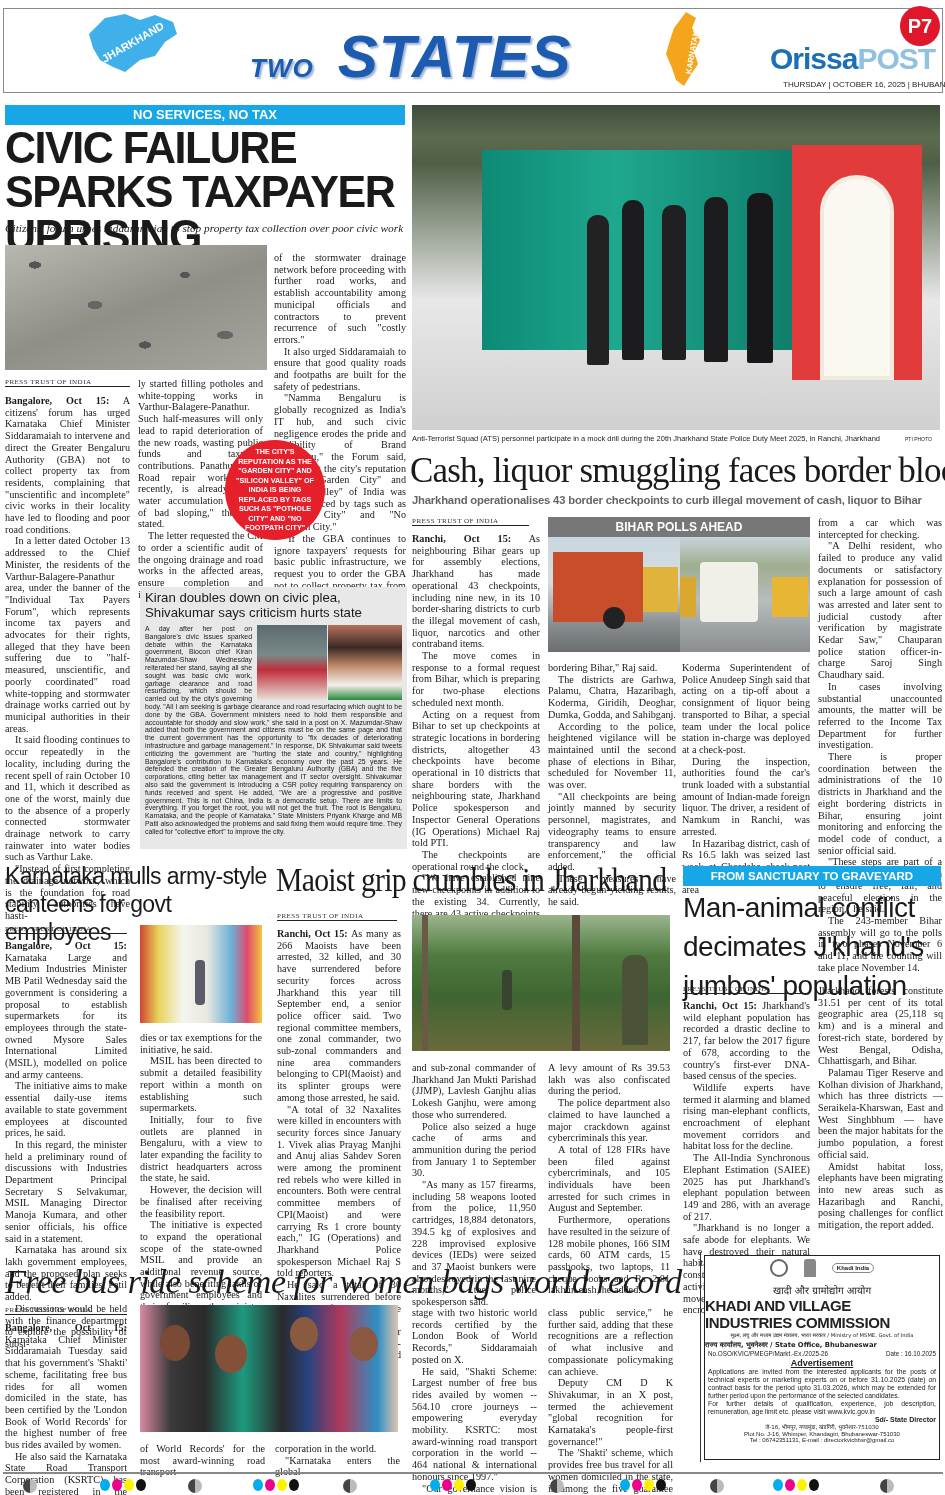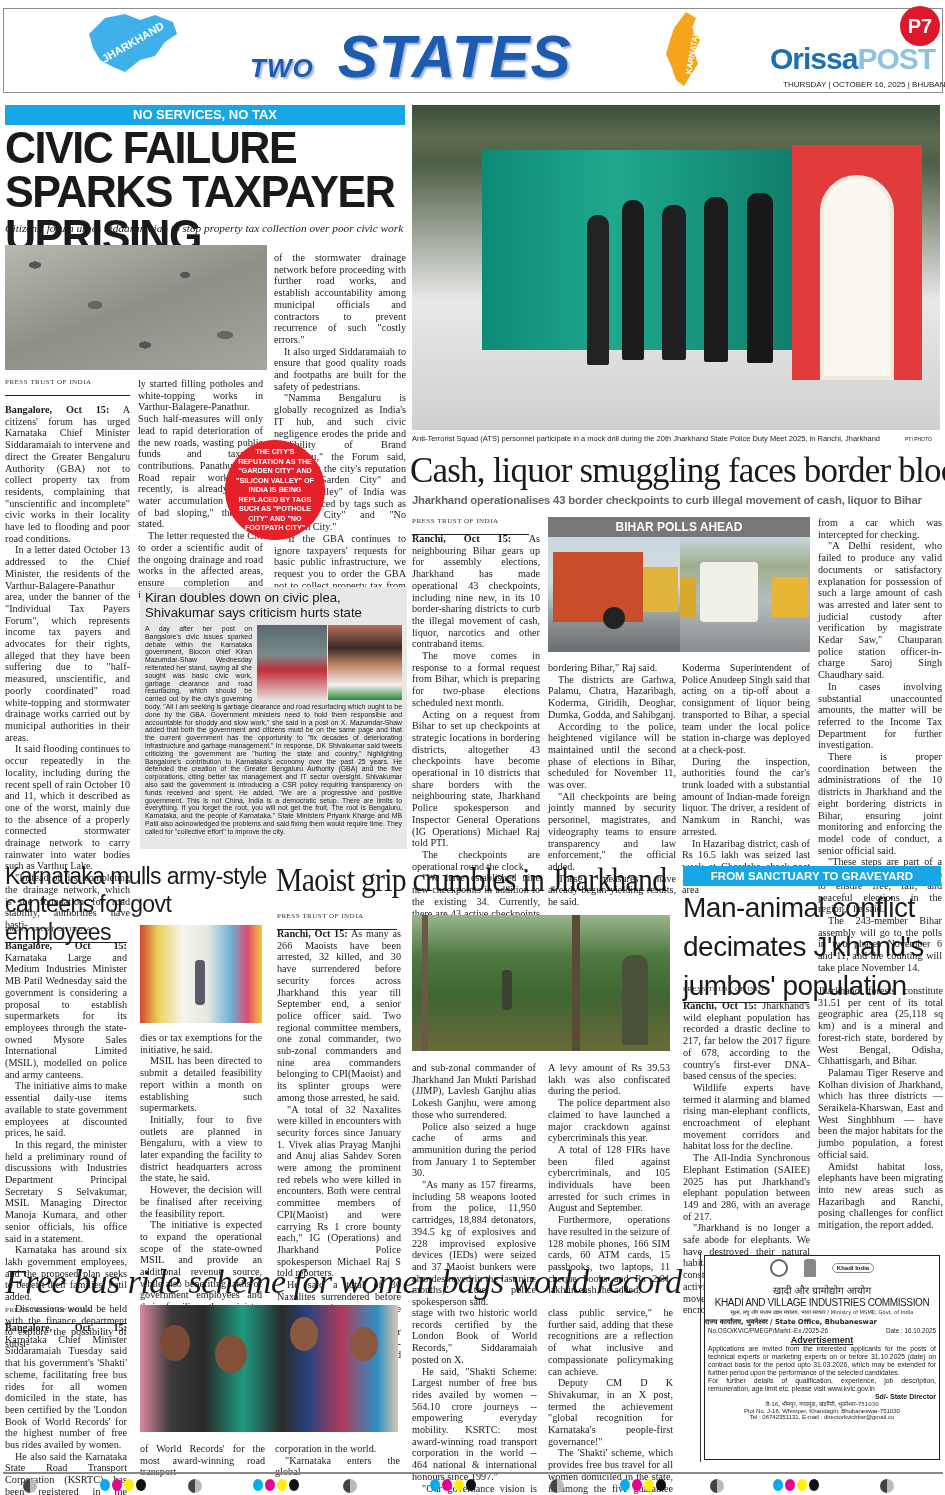--- a/index.html
+++ b/index.html
@@ -7,21 +7,21 @@
 .abs{position:absolute}
 .masthead{left:3px;top:8px;width:940px;height:85px;border:1px solid #8a8a8a;background:#fff}
 .mast-title{left:250px;top:22px;font-family:"Liberation Sans",sans-serif;font-weight:bold;font-style:italic;color:#1d5bb0;letter-spacing:1px;text-shadow:2px 2px 2px #9fb4d3}
 .mast-title .two{font-size:26px}
 .mast-title .states{font-size:60px;margin-left:24px}
 .page-badge{left:900px;top:6px;width:40px;height:40px;border-radius:50%;background:#e0162b;color:#fff;font-family:"Liberation Sans",sans-serif;font-weight:bold;font-size:20px;text-align:center;line-height:40px}
 .logo{left:770px;top:42px;font-family:"Liberation Sans",sans-serif;font-weight:bold;font-size:30px;letter-spacing:-1px}
 .logo .o{color:#1b6fb6}.logo .p{color:#8fc1e3}
 .datebar{left:783px;top:80px;font-family:"Liberation Sans",sans-serif;font-size:8px;color:#222;white-space:nowrap}
 .kicker{background:#17a7e6;color:#fff;font-family:"Liberation Sans",sans-serif;font-weight:bold;text-align:center}
-.credit{font-family:"Liberation Serif",serif;font-size:7px;letter-spacing:.5px;color:#333;border-bottom:1px solid #222;padding-bottom:9px;text-transform:uppercase}
+.credit{font-family:"Liberation Serif",serif;font-size:7px;letter-spacing:.5px;color:#333;border-bottom:1px solid #222;padding-bottom:0;text-transform:uppercase}
 .body{font-size:10.2px;line-height:11.7px;text-align:justify;hyphens:auto}
 .body p{text-indent:10px}
 .body p:first-child{text-indent:0}
 .dl{font-weight:bold}
 .photo{overflow:hidden}
 .caption{font-family:"Liberation Sans",sans-serif;font-size:7.5px;color:#222}
 .rule-v{background:#333}
 .sidebar-box{background:#e8e8e8}
 .callout{border-radius:50%;background:#e6202b;color:#fff;font-family:"Liberation Sans",sans-serif;font-weight:bold;font-size:7.2px;line-height:9.5px;text-align:center;display:flex;align-items:center;justify-content:center;padding:10px;text-transform:uppercase}
 .ad{border:1.5px solid #222;background:#fff;font-family:"Liberation Sans",sans-serif;color:#222}
@@ -233,21 +233,21 @@
 </div>
 <div class="abs rule-v" style="left:700px;top:1252px;width:1px;height:210px"></div>
 
 <div class="abs ad" style="left:704px;top:1255px;width:236px;height:205px">
   <div style="display:flex;justify-content:center;gap:16px;align-items:center;margin-top:3px">
     <span style="width:18px;height:18px;border-radius:50%;border:2px solid #666;display:inline-block"></span>
     <span style="width:12px;height:18px;background:#888;display:inline-block;border-radius:3px 3px 0 0"></span>
     <span style="font-size:6px;font-weight:bold;border:1px solid #888;border-radius:6px;padding:1px 4px">Khadi India</span>
   </div>
   <div style="text-align:center;font-size:10px;font-family:'DejaVu Sans',sans-serif;margin-top:6px">खादी और ग्रामोद्योग आयोग</div>
-  <div style="text-align:center;font-weight:normal;font-size:10px;letter-spacing:-.4px">KHADI AND VILLAGE INDUSTRIES COMMISSION</div>
+  <div style="font-weight:bold;font-size:15px;letter-spacing:-.4px">KHADI AND VILLAGE INDUSTRIES COMMISSION</div>
   <div style="text-align:center;font-size:5.2px;white-space:nowrap;overflow:hidden;font-family:'DejaVu Sans',sans-serif">सूक्ष्म, लघु और मध्यम उद्यम मंत्रालय, भारत सरकार / Ministry of MSME, Govt. of India</div>
   <div style="font-size:6.8px;font-weight:bold;font-family:'DejaVu Sans',sans-serif;margin-top:1px">राज्य कार्यालय, भुवनेश्वर / State Office, Bhubaneswar</div>
   <div style="display:flex;justify-content:space-between;font-size:6.3px;padding:0 3px;margin-top:1px">
     <span>No.OSO/KVIC/PMEGP/Markt.-Ex./2025-26</span>
     <span>Date : 16.10.2025</span>
   </div>
   <div style="text-align:center;font-weight:bold;font-size:9px;text-decoration:underline;margin-top:1px">Advertisement</div>
   <div style="font-size:6.8px;line-height:8px;text-align:justify;padding:0 3px">Applications are invited from the interested applicants for the posts of technical experts or marketing experts on or before 31.10.2025 (date) on contract basis for the period upto 31.03.2026, which may be extended for further period upon the performance of the selected candidates.</div>
   <div style="font-size:6.8px;line-height:8px;text-align:justify;padding:0 3px">For further details of qualification, experience, job description, remuneration, age limit etc. please visit www.kvic.gov.in</div>
   <div style="text-align:right;font-weight:bold;font-size:7px;padding:0 3px">Sd/- State Director</div>

